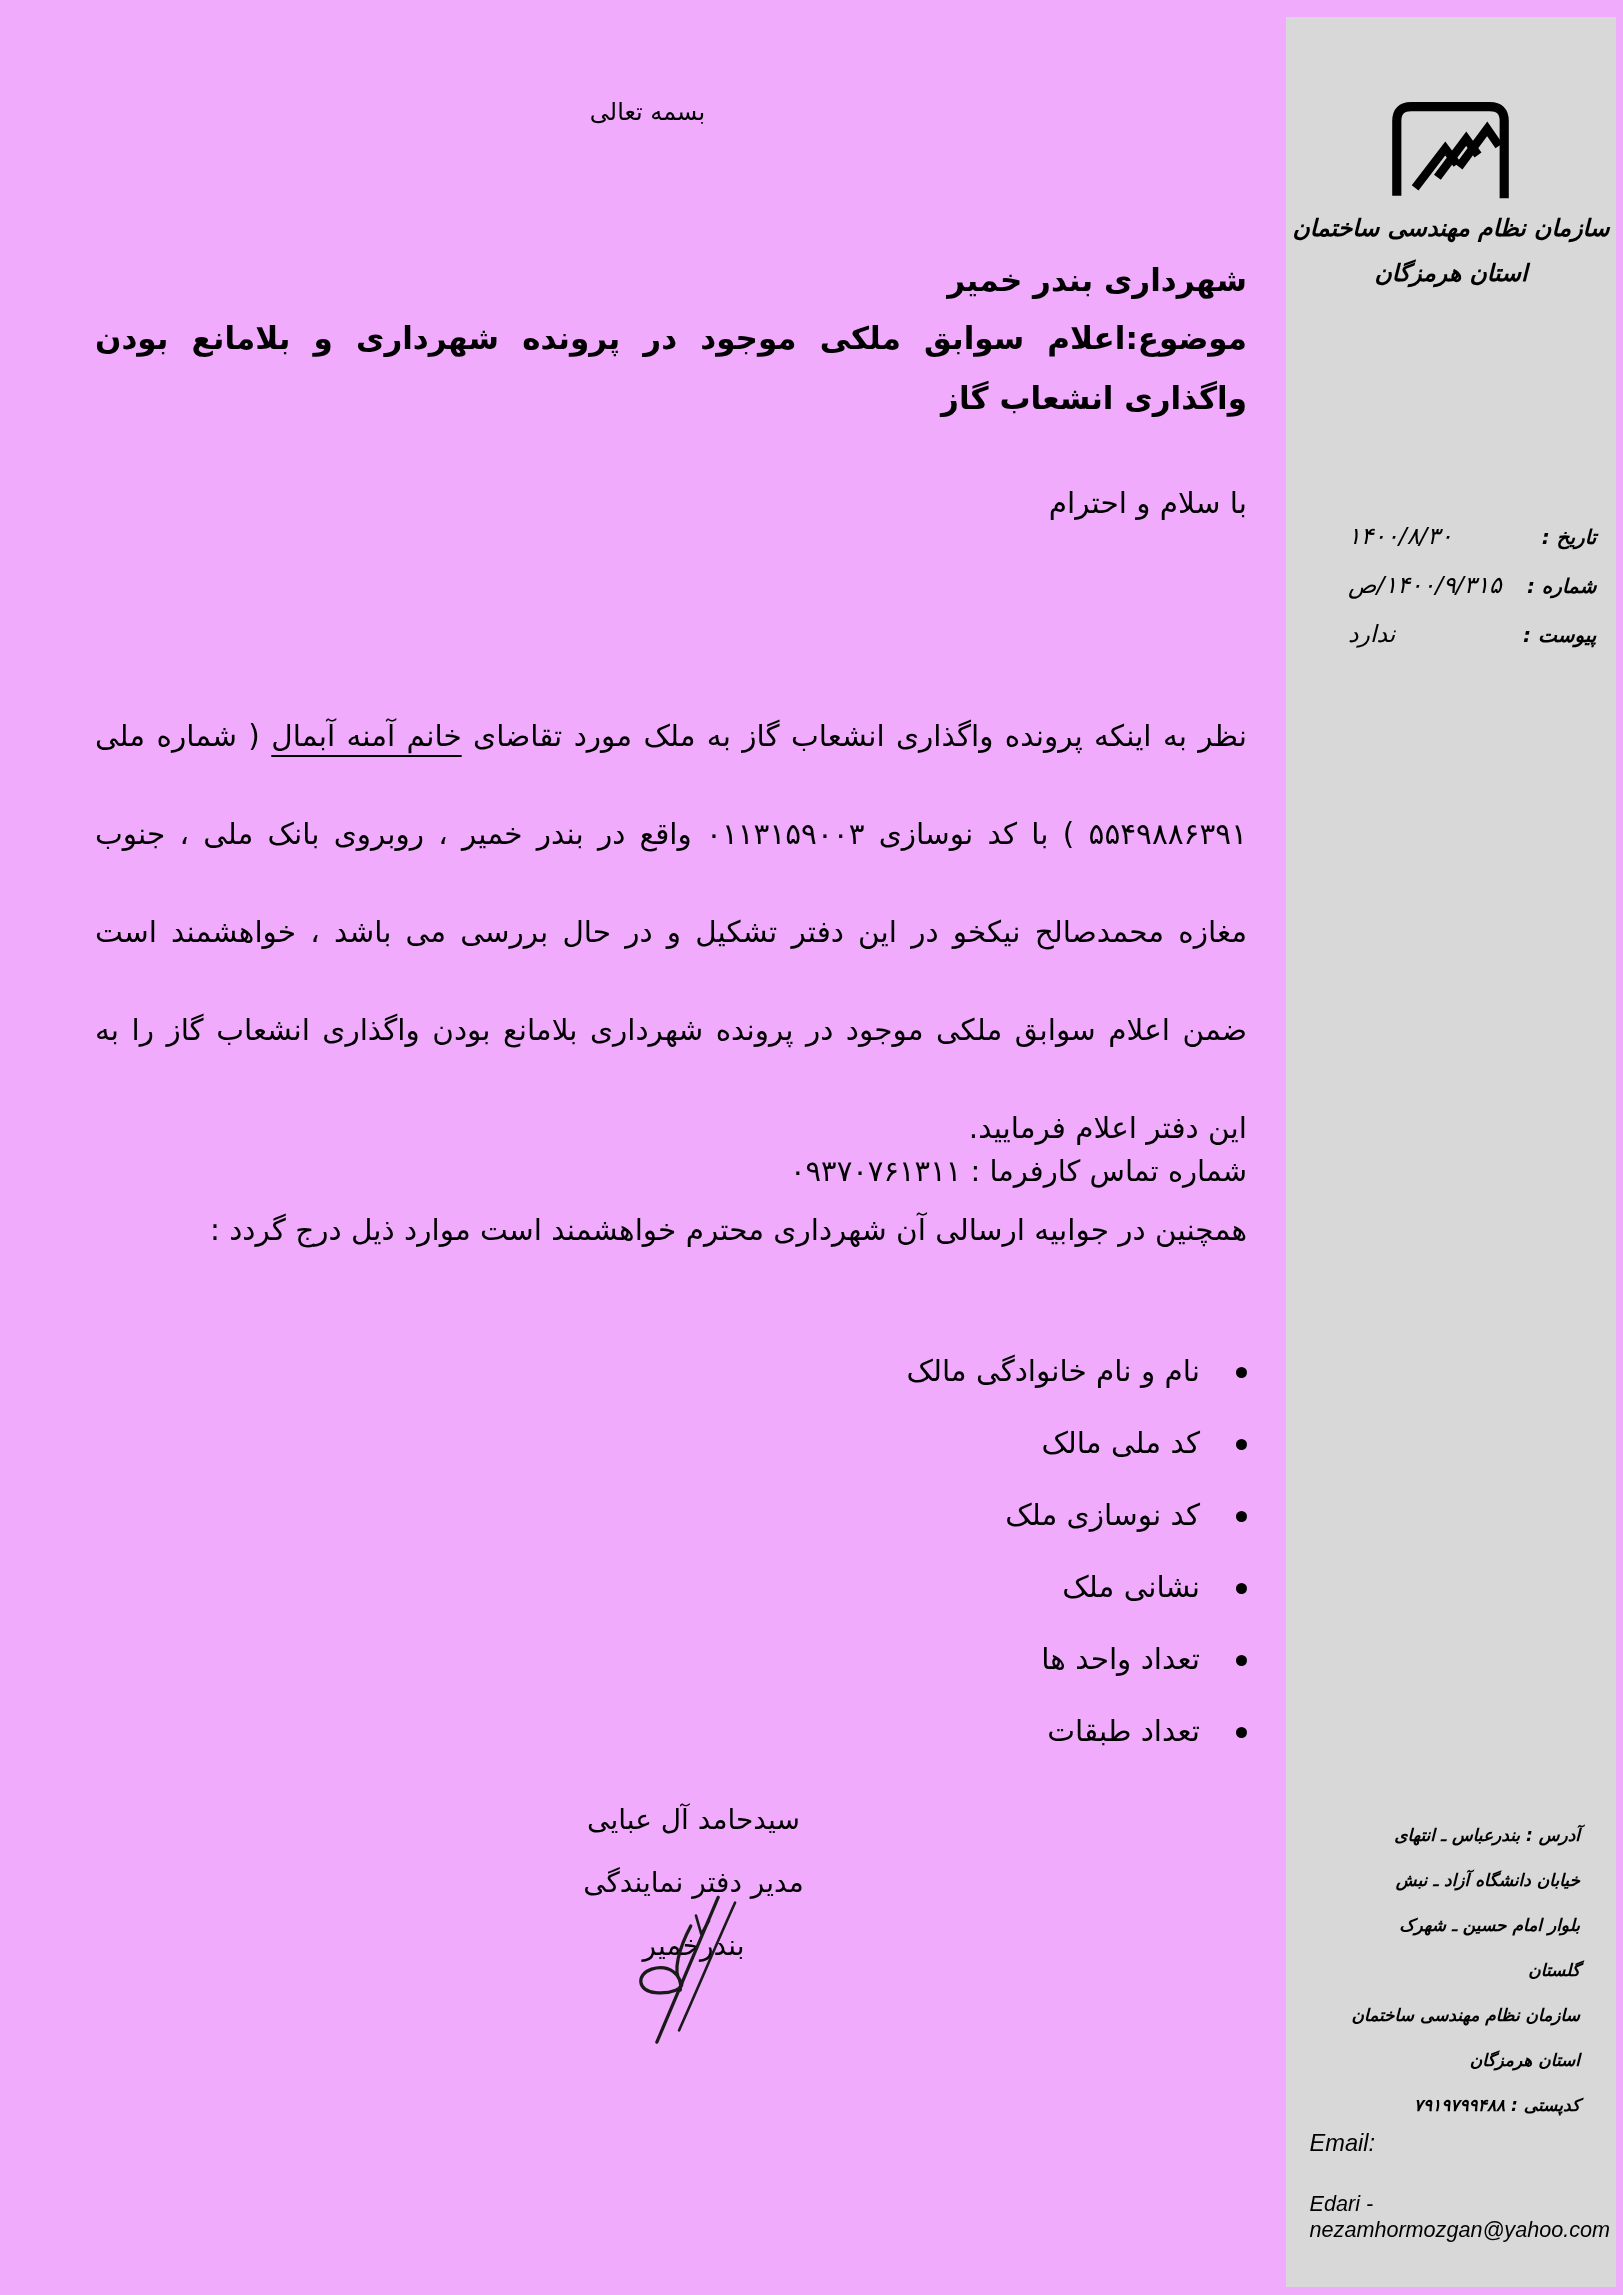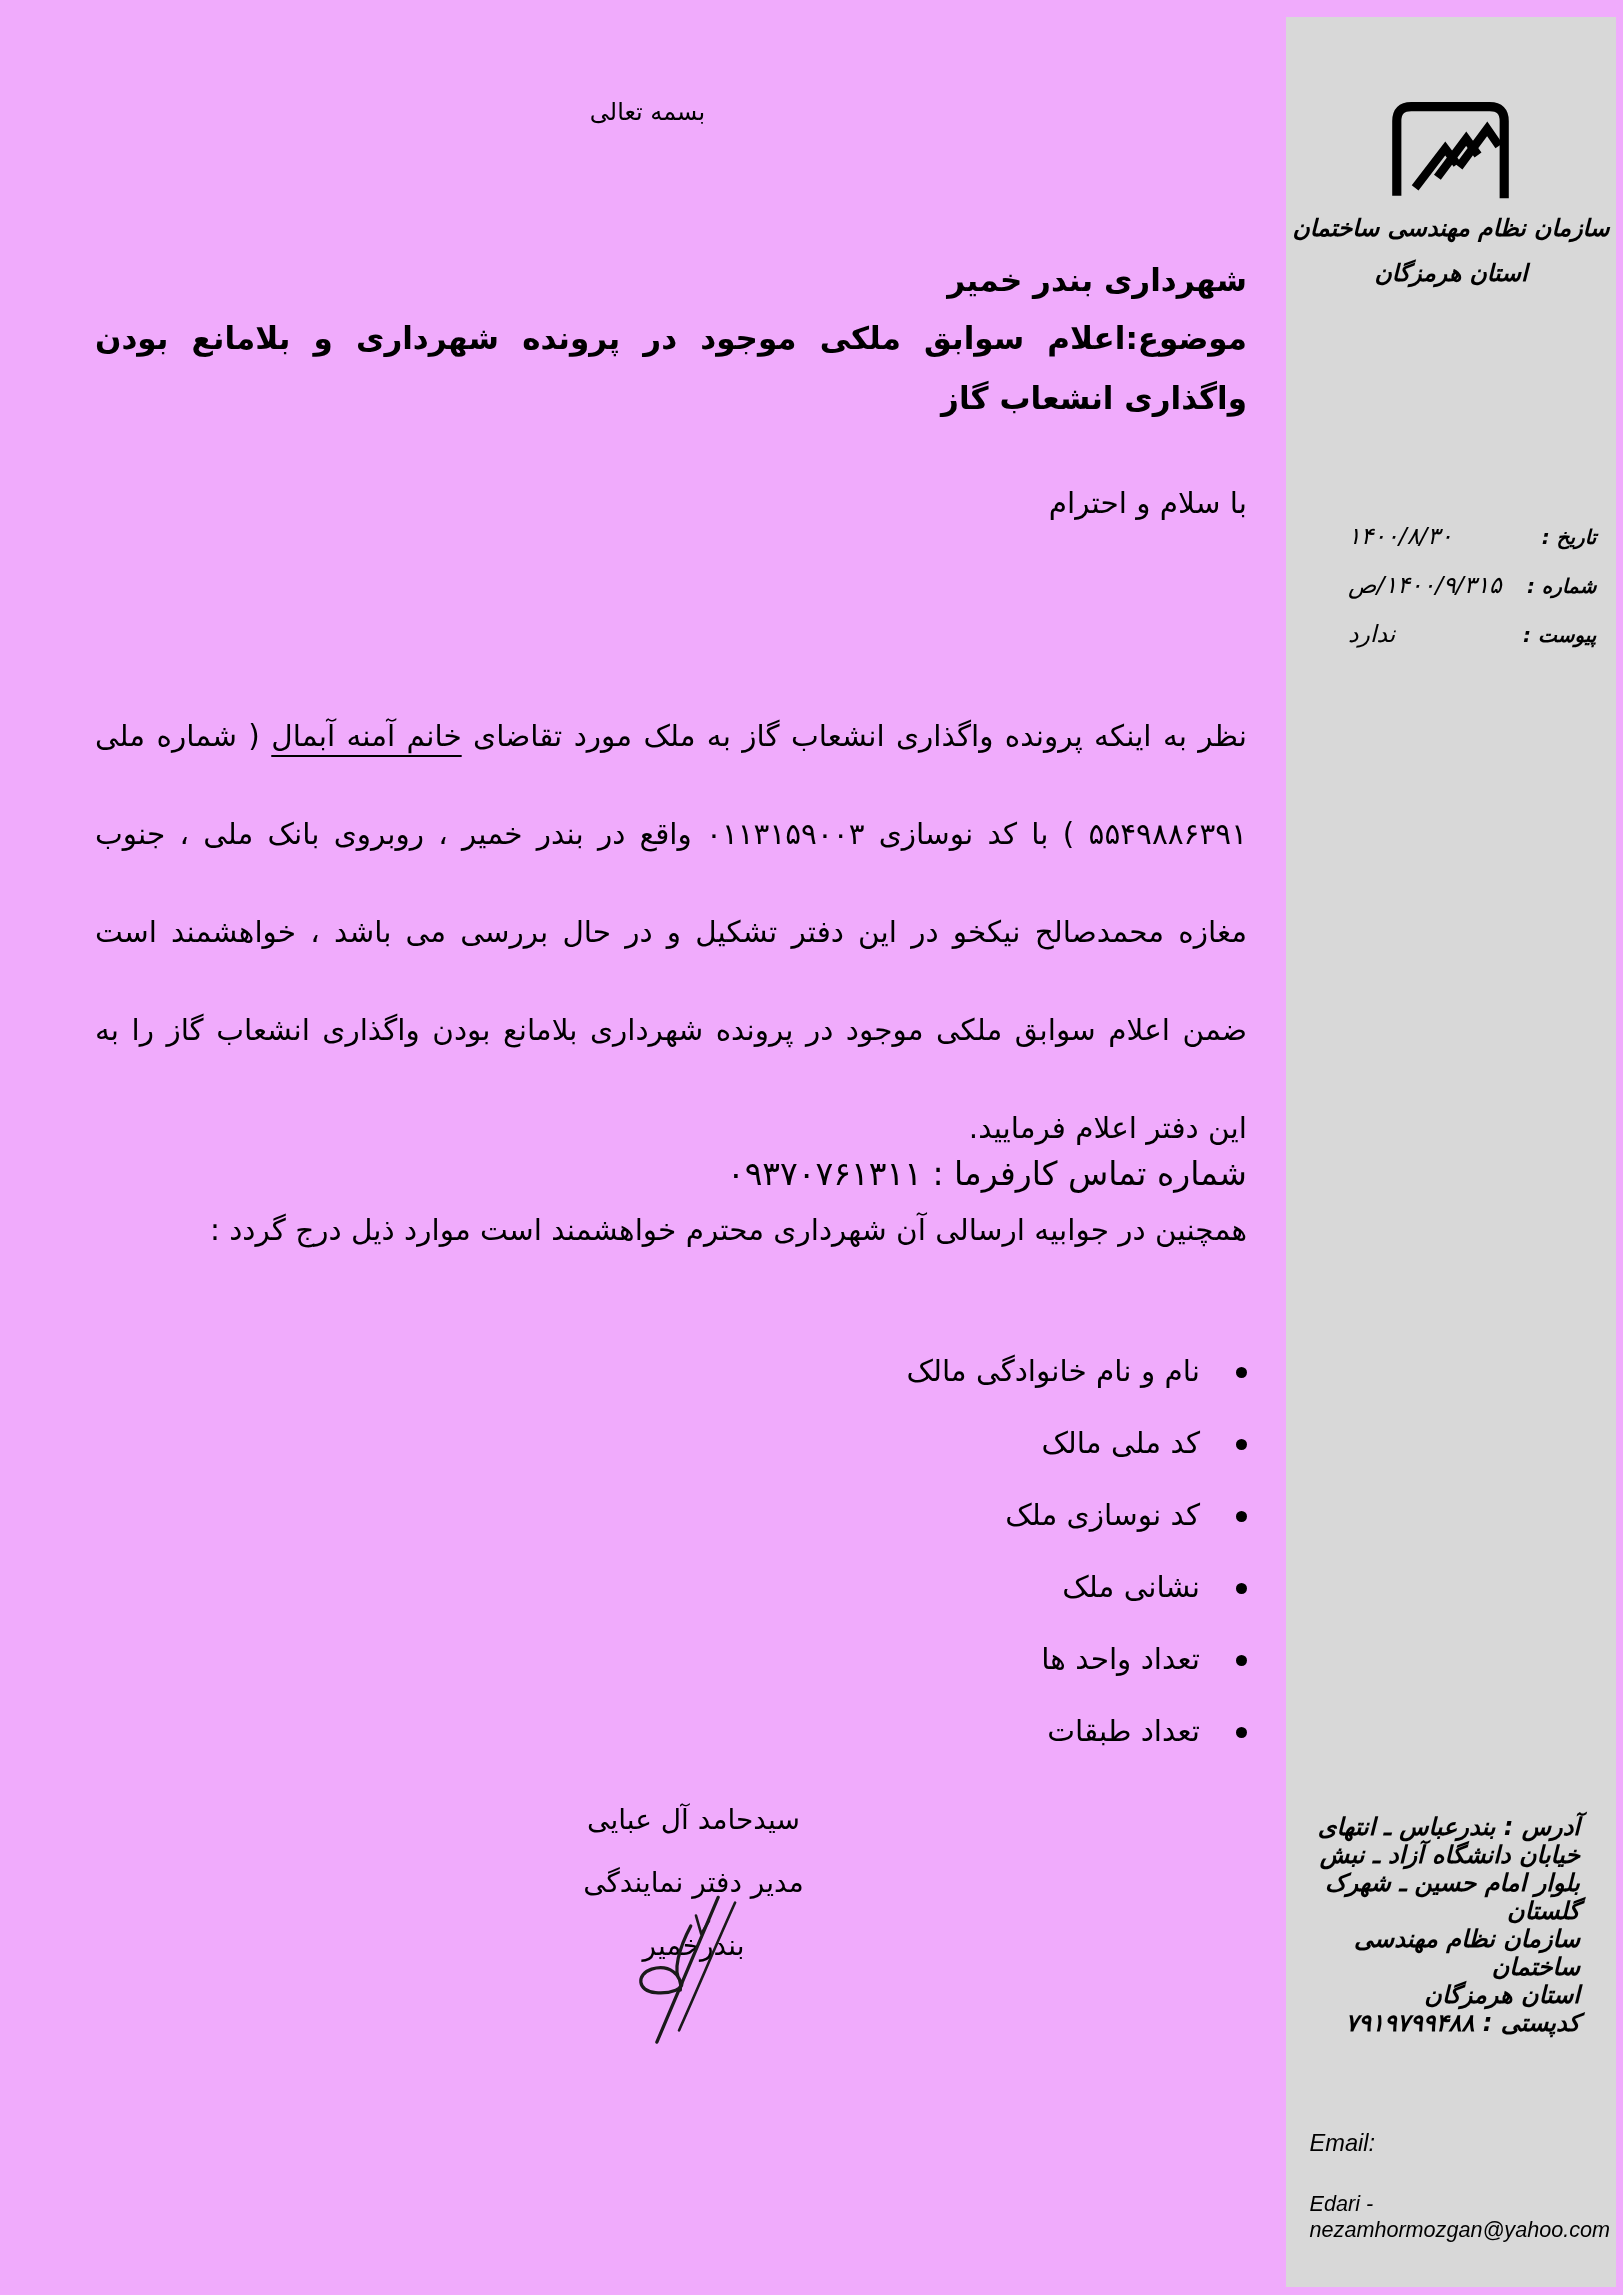--- a/index.html
+++ b/index.html
@@ -10,21 +10,21 @@
   .page{position:absolute;inset:0;background:#f0abfc;}
   
   .main-col{position:absolute;left:95px;width:1152px;direction:rtl;unicode-bidi:plaintext;}
   #bismillah{position:absolute;left:543px;top:98px;width:209px;text-align:center;
     font-size:24px;direction:rtl;}
   #recipient{top:262px;font-size:31px;font-weight:bold;text-align:right;}
   #subject{top:308px;font-size:31px;font-weight:bold;line-height:60px;text-align:justify;}
   #salutation{top:486px;font-size:29.5px;text-align:right;}
   #body-paragraph{top:657px;font-size:29.5px;line-height:98px;text-align:justify;}
   #body-paragraph .owner-underline{text-decoration:underline;text-underline-offset:9.2px;}
-  #phone-line{top:1154px;font-size:33px;text-align:right;}
+  #phone-line{top:1154px;font-size:29px;text-align:right;}
   #request-line{top:1213px;font-size:29.5px;text-align:right;}
   #bullet-list{top:1335px;font-size:29.5px;list-style:none;margin:0;padding:0 69px 0 0;}
   #bullet-list li{line-height:72px;text-align:right;}
   #bullet-list .dot{display:inline-block;width:11px;height:11px;border-radius:50%;
     background:#000;margin-left:36px;vertical-align:middle;}
   #signature-block{left:543px;width:301px;top:1788px;text-align:center;
     font-size:28px;line-height:63px;}
   #signature-scribble{position:absolute;left:619px;top:1888px;}
   
   #sidebar{position:absolute;left:1286px;top:17px;width:330px;height:2270px;
@@ -32,21 +32,21 @@
   #org-logo{position:absolute;top:79px;left:99px;}
   #org-name{position:absolute;top:189px;left:0;width:100%;text-align:center;
     font-weight:bold;font-size:23.6px;line-height:45px;}
   #letter-fields{position:absolute;top:495px;left:0;width:100%;}
   .field-row{display:flex;justify-content:space-between;align-items:baseline;
     padding:0 19.6px 0 62px;line-height:48px;}
   .field-label{font-weight:bold;font-size:20px;}
   .field-value{font-size:23.6px;}
   #address-block{position:absolute;top:1796px;right:0;width:100%;
     padding:0 36px 0 26px;box-sizing:border-box;text-align:right;
-    font-weight:bold;font-size:24px;line-height:28px;}
+    font-weight:bold;font-size:17px;line-height:45px;}
   #email-block{position:absolute;top:2113px;left:23.6px;direction:ltr;text-align:left;
     font-family:"Liberation Sans", sans-serif;}
   #email-label{font-size:23.6px;}
   #email-value{font-size:21.6px;margin-top:34px;}
 </style>
 </head>
 <body>
 
 <div class="page">
 

